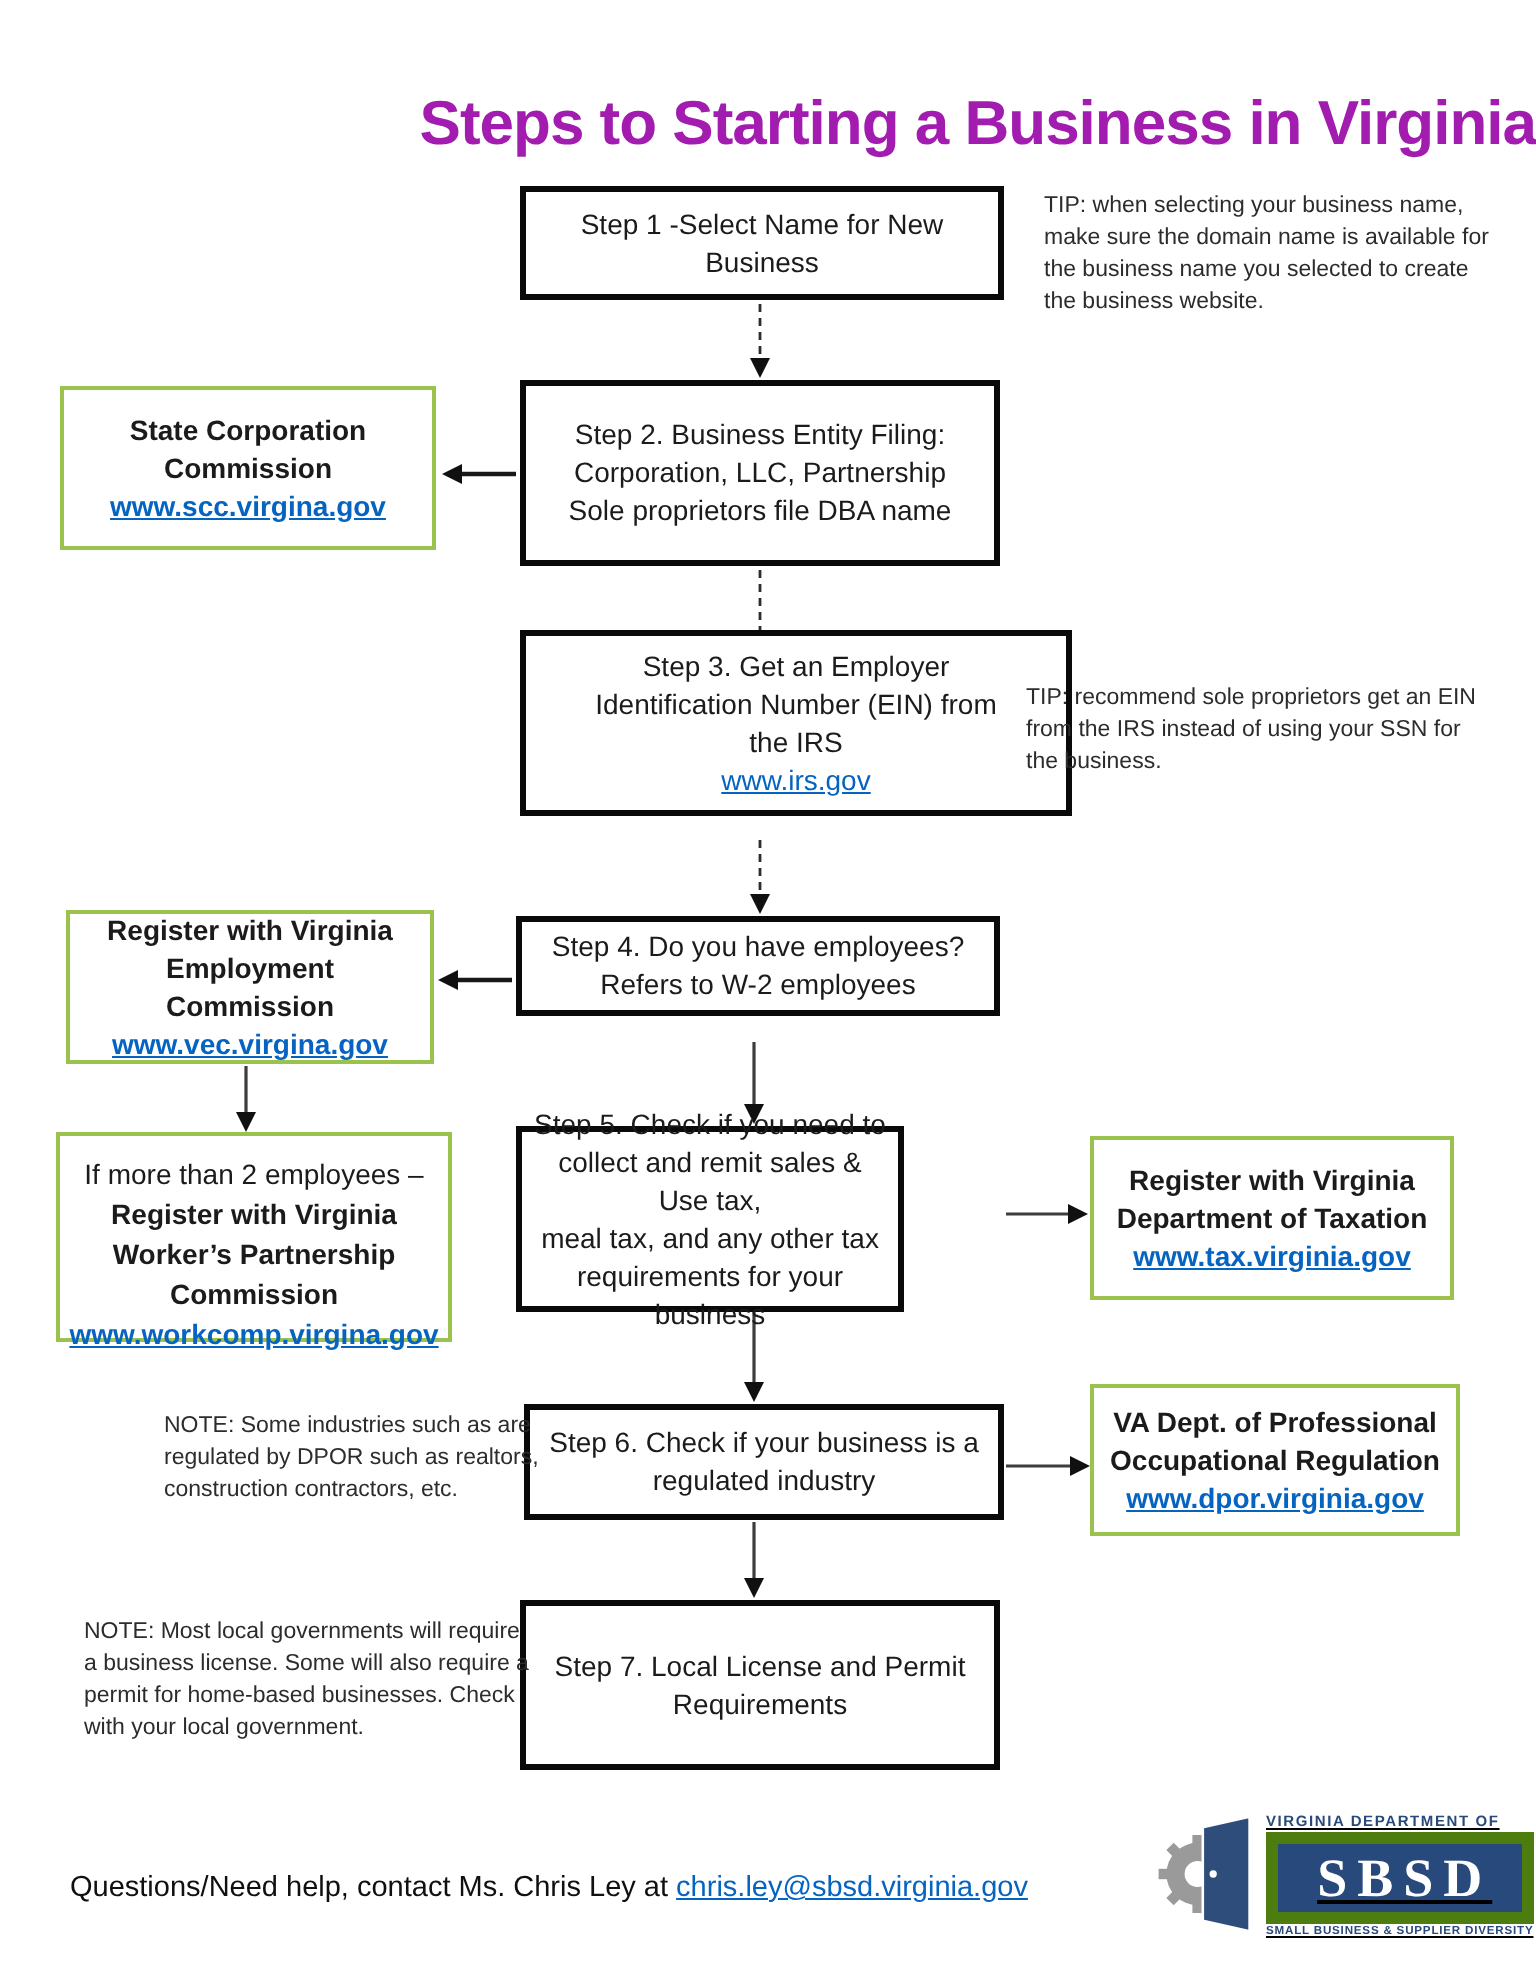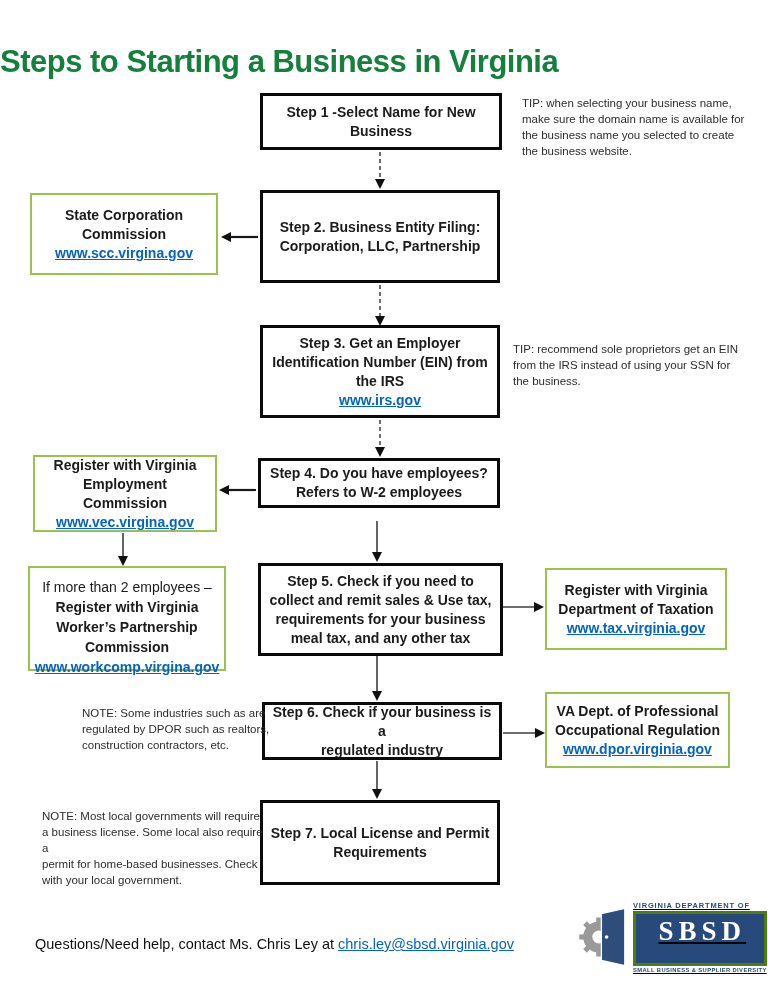--- a/index.html
+++ b/index.html
@@ -1,28 +1,28 @@
 <!DOCTYPE html>
 <html><head>
 <meta charset="utf-8">
 <style>
   * { margin:0; padding:0; box-sizing:border-box; }
   html,body { width:768px; height:989px; background:#ffffff; font-family:"Liberation Sans", sans-serif; }
   #canvas { position:relative; width:768px; height:989px; background:#fff; overflow:hidden; }
 
   .page-title {
     position:absolute; left:0; top:44px; width:768px;
-    text-align:left; font-size:31px; font-weight:700; color:#15803d;
+    text-align:right; font-size:31px; font-weight:700; color:#a21caf;
     letter-spacing:-0.5px;
   }
 
   .stepbox {
     position:absolute; border:3px solid #0a0a0a; background:#fff;
     display:flex; flex-direction:column; justify-content:center; align-items:center;
-    text-align:center; font-weight:700; font-size:14px; line-height:19px; color:#1b1b1b;
+    text-align:center; font-weight:400; font-size:14px; line-height:19px; color:#1b1b1b;
     padding:2px 6px;
   }
   .stepbox span { display:block; }
 
   .agencybox {
     position:absolute; border:2px solid #9bc24e; background:#fff;
     display:flex; flex-direction:column; justify-content:center; align-items:center;
     text-align:center; font-weight:700; font-size:14px; line-height:19px; color:#1b1b1b;
     padding:2px 6px;
   }
@@ -45,22 +45,22 @@
   .footer {
     position:absolute; left:35px; top:936px; font-size:14.5px; color:#101010;
   }
 
   .logo { position:absolute; left:578px; top:905px; width:172px; height:64px; display:flex; align-items:center;text-decoration:underline; }
   .logo-mark { width:52px; height:60px; flex:0 0 auto; margin-right:3px; }
   .logo-text { display:flex; flex-direction:column; }
   .logo-dept { font-size:7.5px; font-weight:700; color:#27497b; letter-spacing:0.8px; margin-bottom:1px; white-space:nowrap; }
   .logo-acronym {
     background:#27497b; color:#ffffff; font-family:"Liberation Serif", serif; font-weight:700;
-    font-size:27px; line-height:32px; letter-spacing:5px; text-align:center; padding:1px 4px 16px 9px;
-    border:3px solid #4d7c0f;
+    font-size:27px; line-height:32px; letter-spacing:5px; text-align:center; padding:1px 4px 1px 9px;
+    border:6px solid #4d7c0f;
   }
   .logo-tagline { font-size:5.8px; font-weight:700; color:#27497b; letter-spacing:0.4px; margin-top:1px; white-space:nowrap; }
 </style>
 </head>
 <body>
 
 <div id="canvas">
 
   <div class="page-title">Steps to Starting a Business in Virginia</div>
 
@@ -112,39 +112,40 @@
   </svg>
 
   <div class="stepbox" style="left:260px;top:93px;width:242px;height:57px">
     <span>Step 1 -Select Name for New</span>
     <span>Business</span>
   </div>
 
   <div class="stepbox" style="left:260px;top:190px;width:240px;height:93px">
     <span>Step 2. Business Entity Filing:</span>
     <span>Corporation, LLC, Partnership</span>
-  </div>
-
-  <div class="stepbox" style="left:260px;top:325px;width:240px;height:93px">
+    <span>Sole proprietors file DBA name</span>
+  </div>
+
+  <div class="stepbox" style="left:260px;top:315px;width:276px;height:93px">
     <span>Step 3. Get an Employer</span>
     <span>Identification Number (EIN) from</span>
     <span>the IRS</span>
     <span class="link">www.irs.gov</span>
   </div>
 
   <div class="stepbox" style="left:258px;top:458px;width:242px;height:50px">
     <span>Step 4. Do you have employees?</span>
     <span>Refers to W-2 employees</span>
   </div>
 
-  <div class="stepbox" style="left:258px;top:563px;width:245px;height:93px">
+  <div class="stepbox" style="left:258px;top:563px;width:194px;height:93px">
     <span>Step 5. Check if you need to</span>
     <span>collect and remit sales &amp; Use tax,</span>
+    <span>meal tax, and any other tax</span>
     <span>requirements for your business</span>
-    <span>meal tax, and any other tax</span>
   </div>
 
   <div class="stepbox" style="left:262px;top:702px;width:240px;height:58px">
     <span>Step 6. Check if your business is a</span>
     <span>regulated industry</span>
   </div>
 
   <div class="stepbox" style="left:260px;top:800px;width:240px;height:85px">
     <span>Step 7. Local License and Permit</span>
     <span>Requirements</span>
@@ -196,21 +197,21 @@
   </div>
 
   <div class="annot" style="left:82px;top:705px;width:190px">
     <span>NOTE:  Some industries such as are</span>
     <span>regulated by DPOR such as realtors,</span>
     <span>construction contractors, etc.</span>
   </div>
 
   <div class="annot" style="left:42px;top:808px;width:225px">
     <span>NOTE:  Most local governments will require</span>
-    <span>a business license.  Some local also require a</span>
+    <span>a business license.  Some will also require a</span>
     <span>permit for home-based businesses.  Check</span>
     <span>with your local government.</span>
   </div>
 
   <div class="footer"><span>Questions/Need help, contact Ms. Chris Ley at </span><span class="link">chris.ley@sbsd.virginia.gov</span></div>
 
   <div class="logo">
     <svg class="logo-mark" viewBox="0 0 40 46">
       <g fill="#9a9a9a">
         <circle cx="16" cy="23" r="12"></circle>

